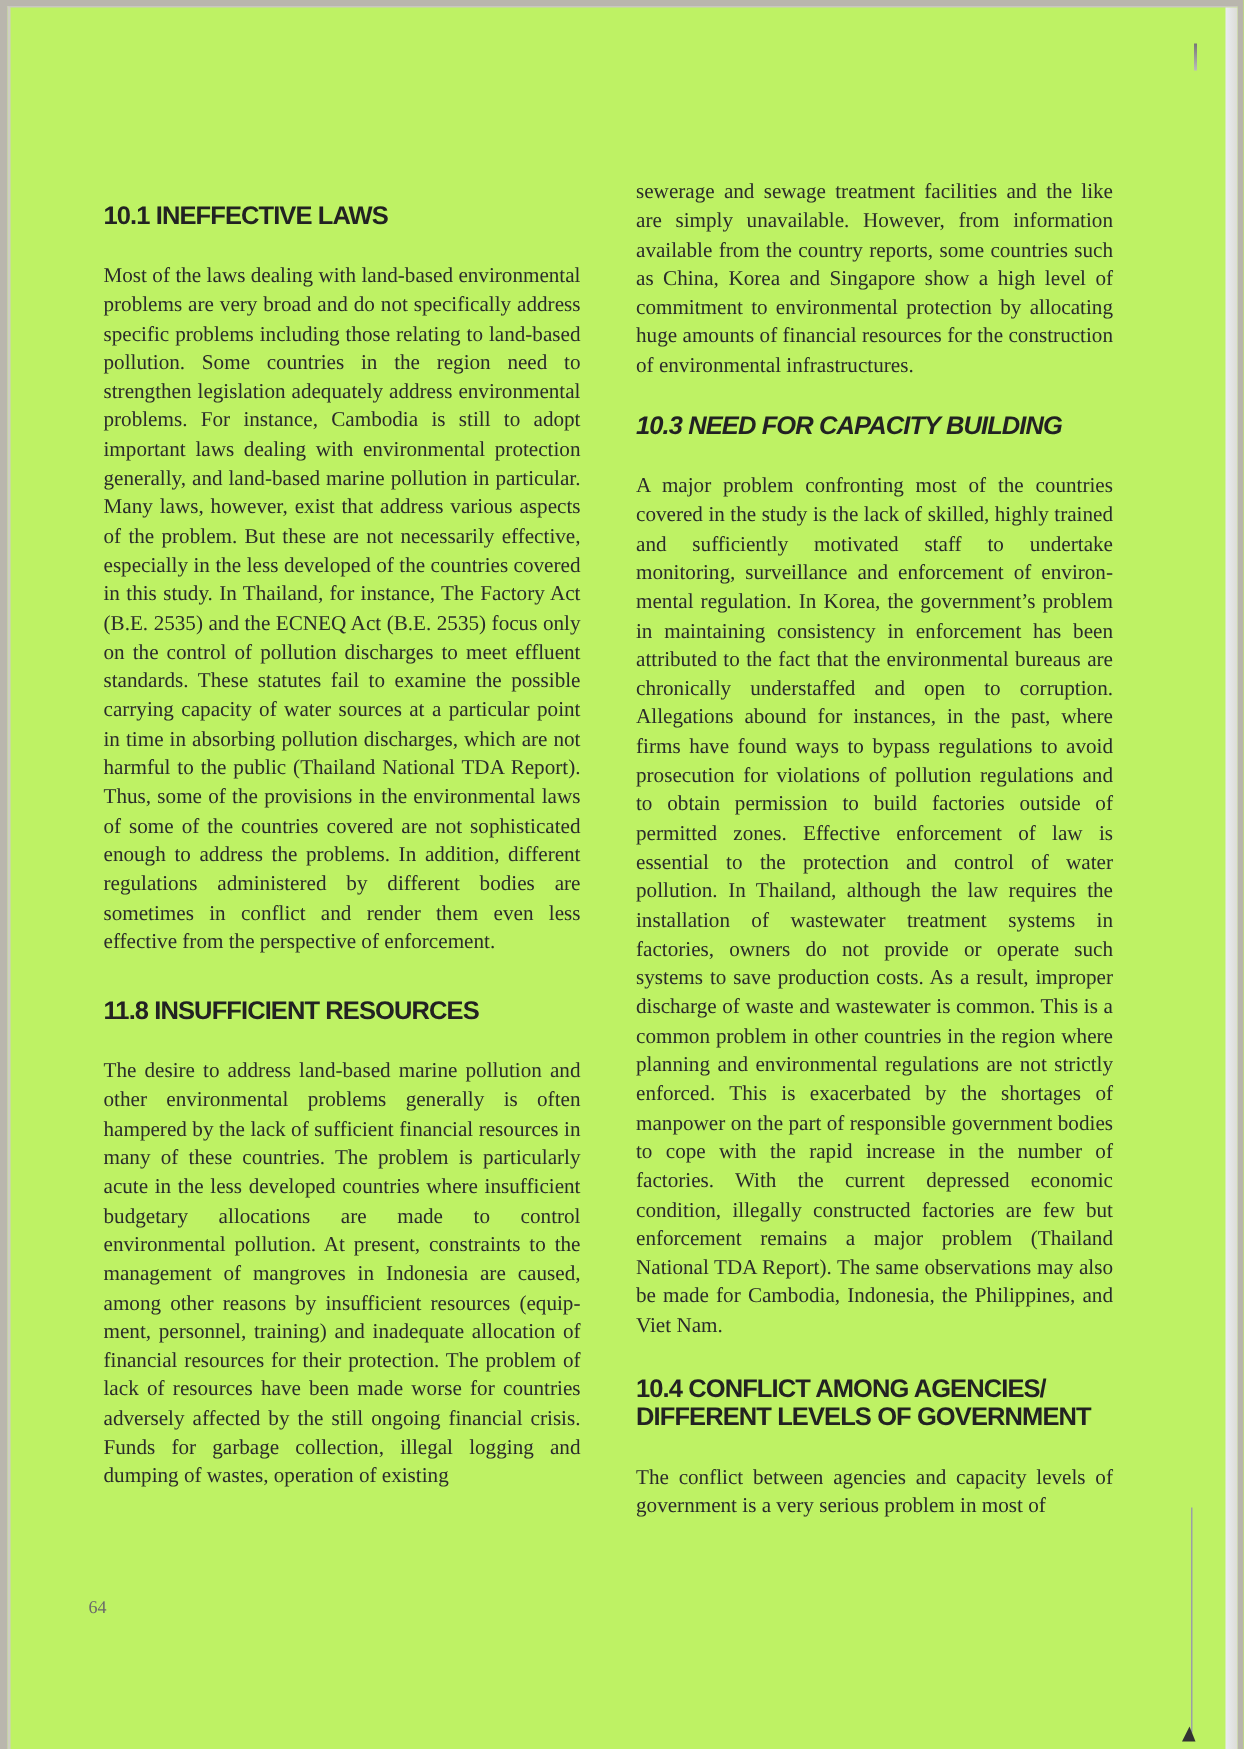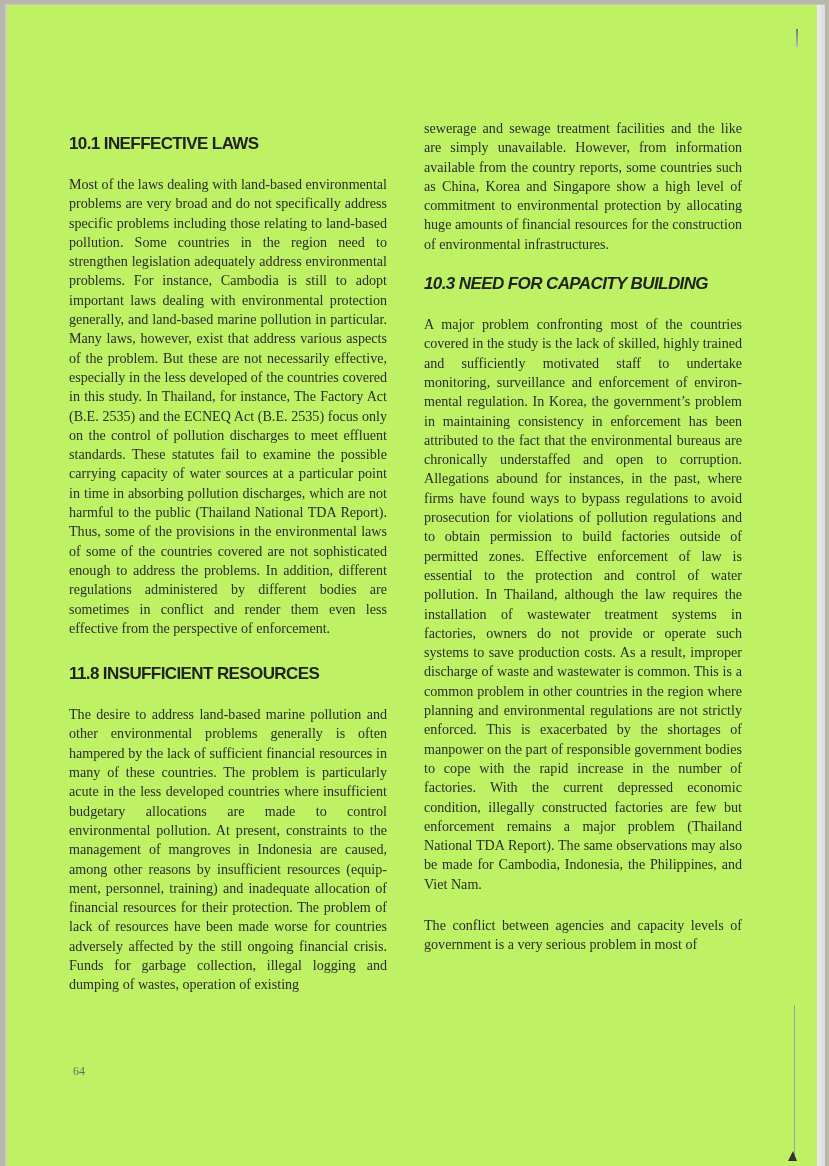--- a/index.html
+++ b/index.html
@@ -34,21 +34,21 @@
     }
     p { margin: 0; text-align: justify; hyphens: manual; }
     .left h2.h1 { margin-top: 4px; margin-bottom: 22px; }
     .left p.p1 { margin-bottom: 26px; }
     .left h2.h2 { margin-bottom: 22px; }
     .right p.p3 { margin-bottom: 20px; }
     .right h2.h3 { margin-bottom: 22px; font-style: italic; }
     .right p.p4 { margin-bottom: 22px; }
     .right h2.h4 { margin-bottom: 22px; }
     .page-number {
-      position: absolute; left: 66px; top: 1059px;
+      position: absolute; left: 52px; top: 1059px;
       font-family: "Liberation Serif", serif; font-size: 12px; color: #6a6a6a;
     }
     .mark-top {
       position: absolute; left: 789px; top: 24px; width: 2px; height: 18px;
       background: linear-gradient(#777, #bbb);
     }
     .mark-line {
       position: absolute; left: 787px; top: 1000px; width: 1px; height: 150px;
       background: #9aa0a8;
     }
@@ -68,20 +68,21 @@
     <h2 class="h1">10.1 INEFFECTIVE LAWS</h2>
     <p class="p1">Most of the laws dealing with land-based environ­mental problems are very broad and do not specifi­cally address specific problems including those re­lating to land-based pollution. Some countries in the region need to strengthen legislation adequately ad­dress environmental problems. For instance, Cam­bodia is still to adopt important laws dealing with en­vironmental protection generally, and land-based marine pollution in particular. Many laws, however, exist that address various aspects of the problem. But these are not necessarily effective, especially in the less developed of the countries covered in this study. In Thailand, for instance, The Factory Act (B.E. 2535) and the ECNEQ Act (B.E. 2535) focus only on the control of pollution discharges to meet efflu­ent standards. These statutes fail to examine the possible carrying capacity of water sources at a par­ticular point in time in absorbing pollution discharges, which are not harmful to the public (Thailand Na­tional TDA Report). Thus, some of the provisions in the environmental laws of some of the countries cov­ered are not sophisticated enough to address the prob­lems. In addition, different regulations administered by different bodies are sometimes in conflict and render them even less effective from the perspec­tive of enforcement.</p>
     <h2 class="h2">11.8 INSUFFICIENT RESOURCES</h2>
     <p class="p2">The desire to address land-based marine pollution and other environmental problems generally is often hampered by the lack of sufficient financial resources in many of these countries. The problem is particu­larly acute in the less developed countries where in­sufficient budgetary allocations are made to control environmental pollution. At present, constraints to the management of mangroves in Indonesia are caused, among other reasons by insufficient resources (equip­ment, personnel, training) and inadequate allocation of financial resources for their protection. The prob­lem of lack of resources have been made worse for countries adversely affected by the still ongoing fi­nancial crisis. Funds for garbage collection, illegal logging and dumping of wastes, operation of existing</p>
   </div>
 
   <div class="col right">
     <p class="p3">sewerage and sewage treatment facilities and the like are simply unavailable. However, from informa­tion available from the country reports, some coun­tries such as China, Korea and Singapore show a high level of commitment to environmental protec­tion by allocating huge amounts of financial resources for the construction of environmental infrastructures.</p>
     <h2 class="h3">10.3 NEED FOR CAPACITY BUILDING</h2>
     <p class="p4">A major problem confronting most of the countries covered in the study is the lack of skilled, highly trained and sufficiently motivated staff to undertake monitoring, surveillance and enforcement of environ­mental regulation. In Korea, the government’s prob­lem in maintaining consistency in enforcement has been attributed to the fact that the environmental bureaus are chronically understaffed and open to corruption. Allegations abound for instances, in the past, where firms have found ways to bypass regu­lations to avoid prosecution for violations of pollution regulations and to obtain permission to build facto­ries outside of permitted zones. Effective enforce­ment of law is essential to the protection and control of water pollution. In Thailand, although the law re­quires the installation of wastewater treatment sys­tems in factories, owners do not provide or operate such systems to save production costs. As a result, improper discharge of waste and wastewater is com­mon. This is a common problem in other countries in the region where planning and environmental regu­lations are not strictly enforced. This is exacerbated by the shortages of manpower on the part of respon­sible government bodies to cope with the rapid in­crease in the number of factories. With the current depressed economic condition, illegally constructed factories are few but enforcement remains a major problem (Thailand National TDA Report). The same observations may also be made for Cambodia, Indo­nesia, the Philippines, and Viet Nam.</p>
+    <h2 class="h4">10.4 CONFLICT AMONG AGENCIES/ DIFFERENT LEVELS OF GOVERNMENT</h2>
     <p class="p5">The conflict between agencies and capacity levels of government is a very serious problem in most of</p>
   </div>
 
   <div class="page-number">64</div>
 
   <div class="mark-top"></div>
   <div class="mark-line"></div>
   <div class="mark-tri"></div>
 </div>
 

